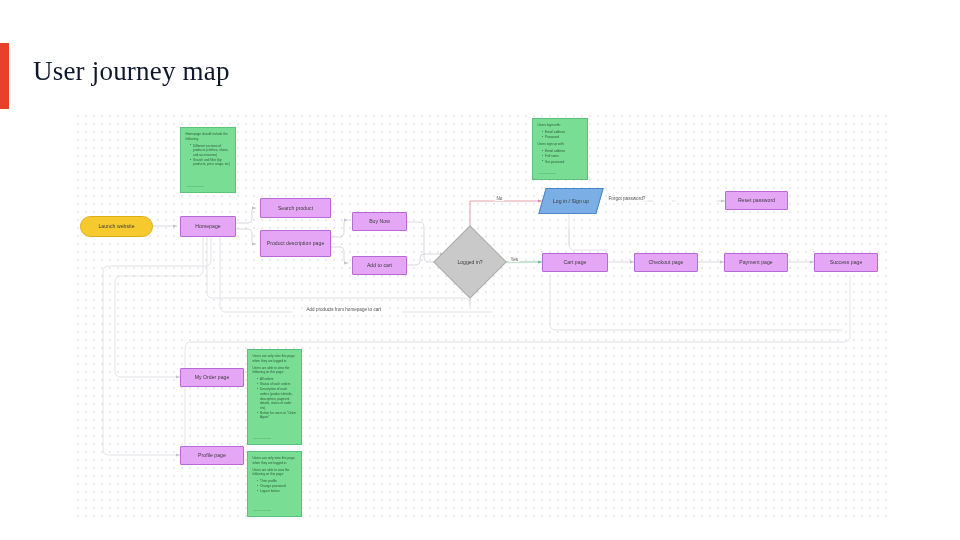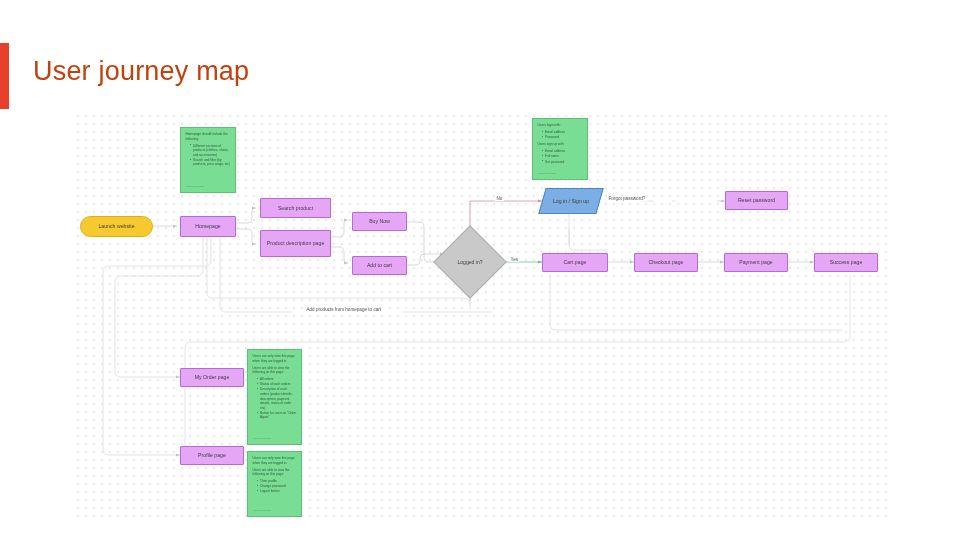--- a/index.html
+++ b/index.html
@@ -26,23 +26,23 @@
     left: 0;
     top: 43px;
     width: 9px;
     height: 66px;
     background: #e8402a;
   }
   #page-title {
     position: absolute;
     left: 33px;
     top: 56px;
-    font-family: Liberation Sans, sans-serif;
+    font-family: Liberation Serif, serif;
     font-size: 27px;
-    color: #c2410c;
+    color: #0f172a;
     letter-spacing: 0.2px;
     white-space: nowrap;
   }
 
   
   #canvas {
     position: absolute;
     left: 72px;
     top: 110px;
     width: 816px;

